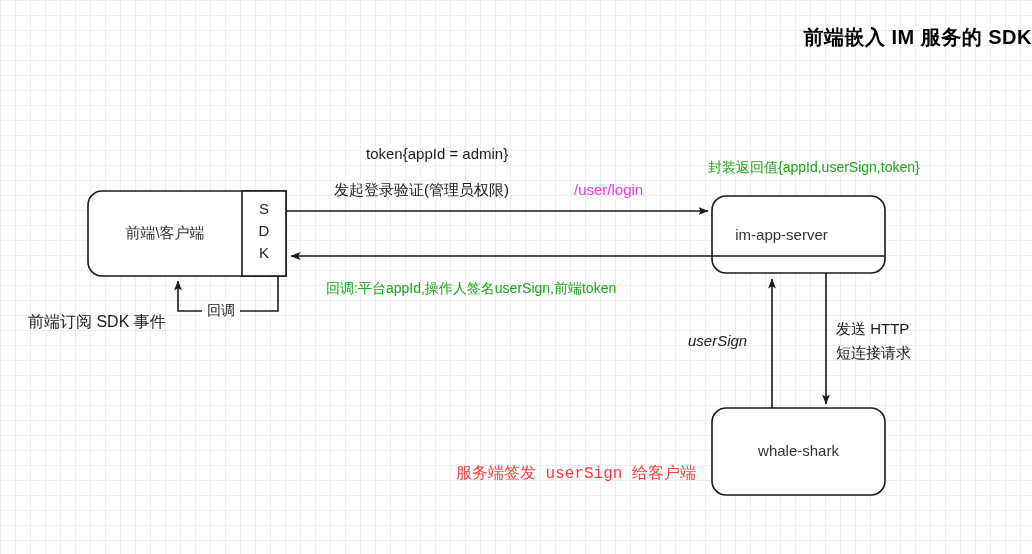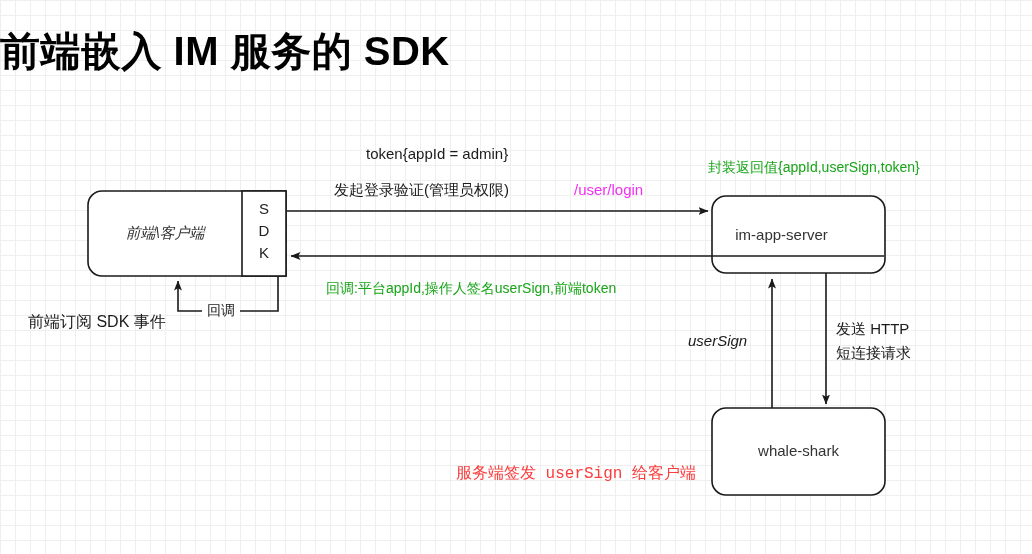--- a/index.html
+++ b/index.html
@@ -36,22 +36,22 @@
   .lbl {
     position: absolute;
     white-space: nowrap;
     color: #1a1a1a;
     line-height: 1.35;
   }
   .title {
     left: 0;
     top: 24px;
     width: 1032px;
-    text-align: left;
-    font-size: 40px;
+    text-align: right;
+    font-size: 20px;
     font-weight: bold;
     color: #000000;
     letter-spacing: 0.5px;
   }
   .node-label {
     position: absolute;
     color: #333333;
     font-size: 15px;
     white-space: nowrap;
   }
@@ -99,21 +99,21 @@
 
     <line x1="884" y1="256" x2="291" y2="256" stroke="#1a1a1a" stroke-width="1.6" marker-end="url(#arrowhead)"></line>
 
     <path d="M278,276 L278,311 L178,311 L178,281" fill="none" stroke="#1a1a1a" stroke-width="1.6" marker-end="url(#arrowhead)"></path>
 
     <line x1="772" y1="408" x2="772" y2="279" stroke="#1a1a1a" stroke-width="1.6" marker-end="url(#arrowhead)"></line>
 
     <line x1="826" y1="273" x2="826" y2="404" stroke="#1a1a1a" stroke-width="1.6" marker-end="url(#arrowhead)"></line>
   </svg>
 
-  <div class="node-label" style="left:88px; top:224px; width:154px; text-align:center;font-style:italic;">前端\客户端</div>
+  <div class="node-label" style="left:88px; top:224px; width:154px; text-align:center;">前端\客户端</div>
 
   <div class="sdk-letters" style="left:242px; top:198px;">
     <div>S</div>
     <div>D</div>
     <div>K</div>
   </div>
 
   <div class="node-label" style="left:712px; top:226px; width:139px; text-align:center;">im-app-server</div>
 
   <div class="node-label" style="left:712px; top:442px; width:173px; text-align:center;">whale-shark</div>

